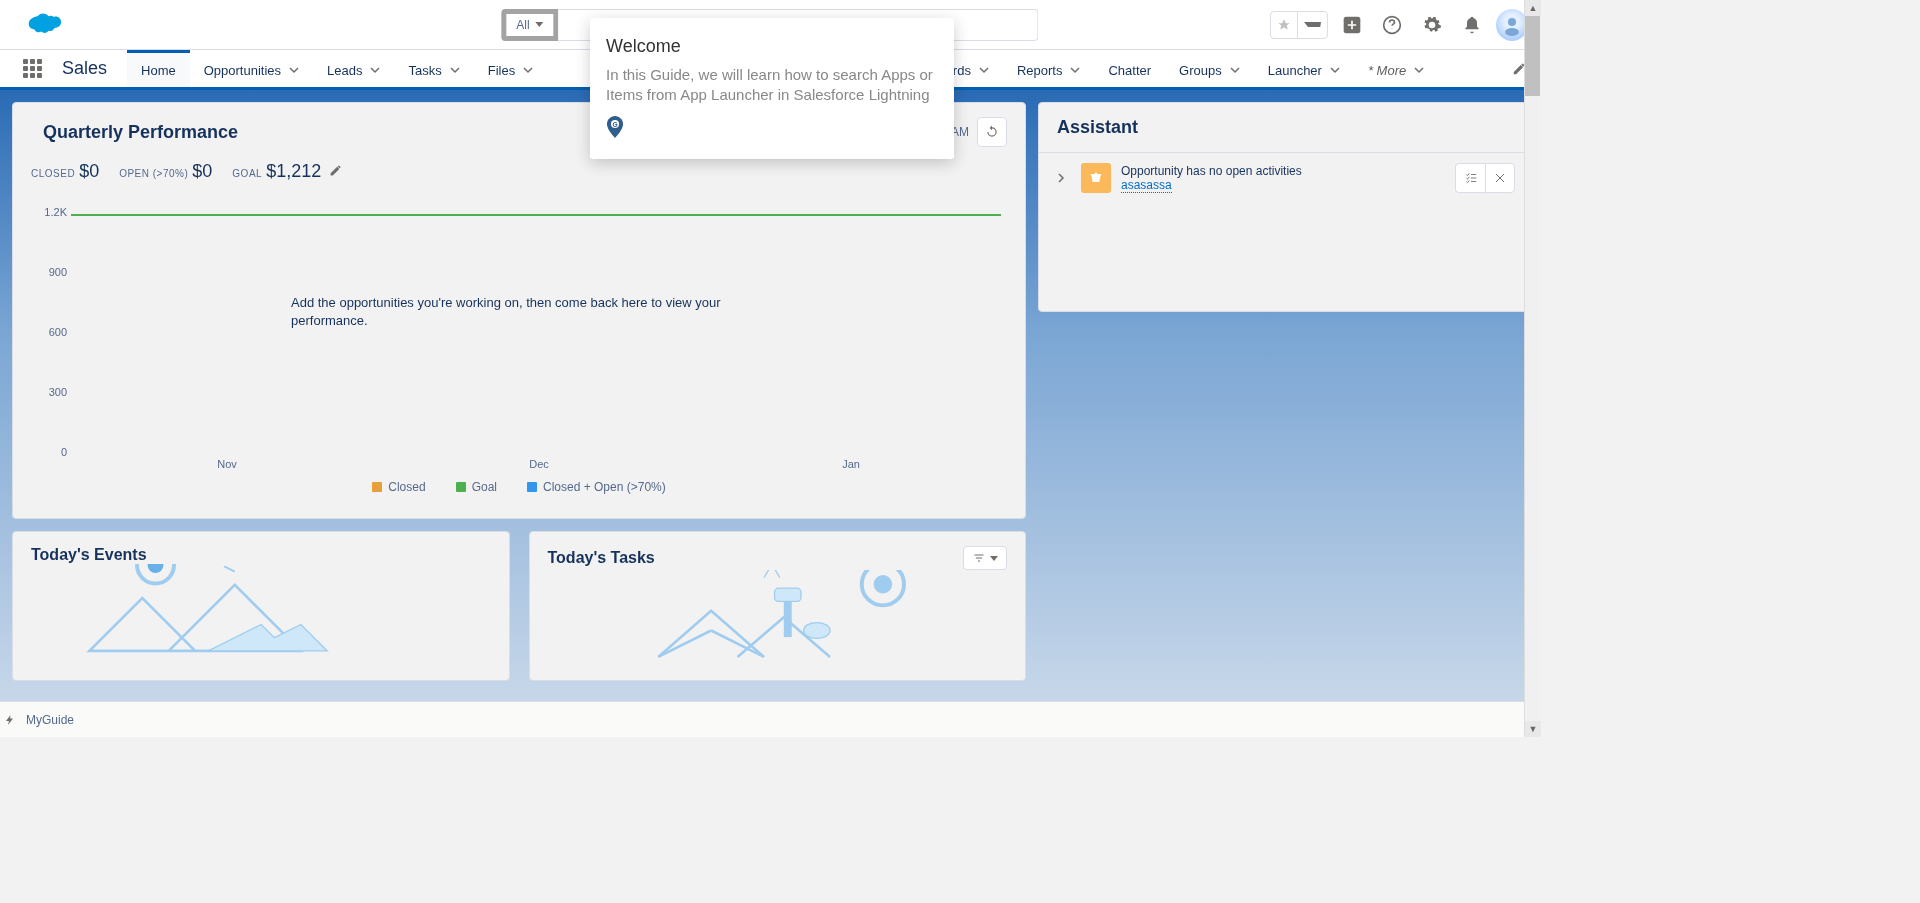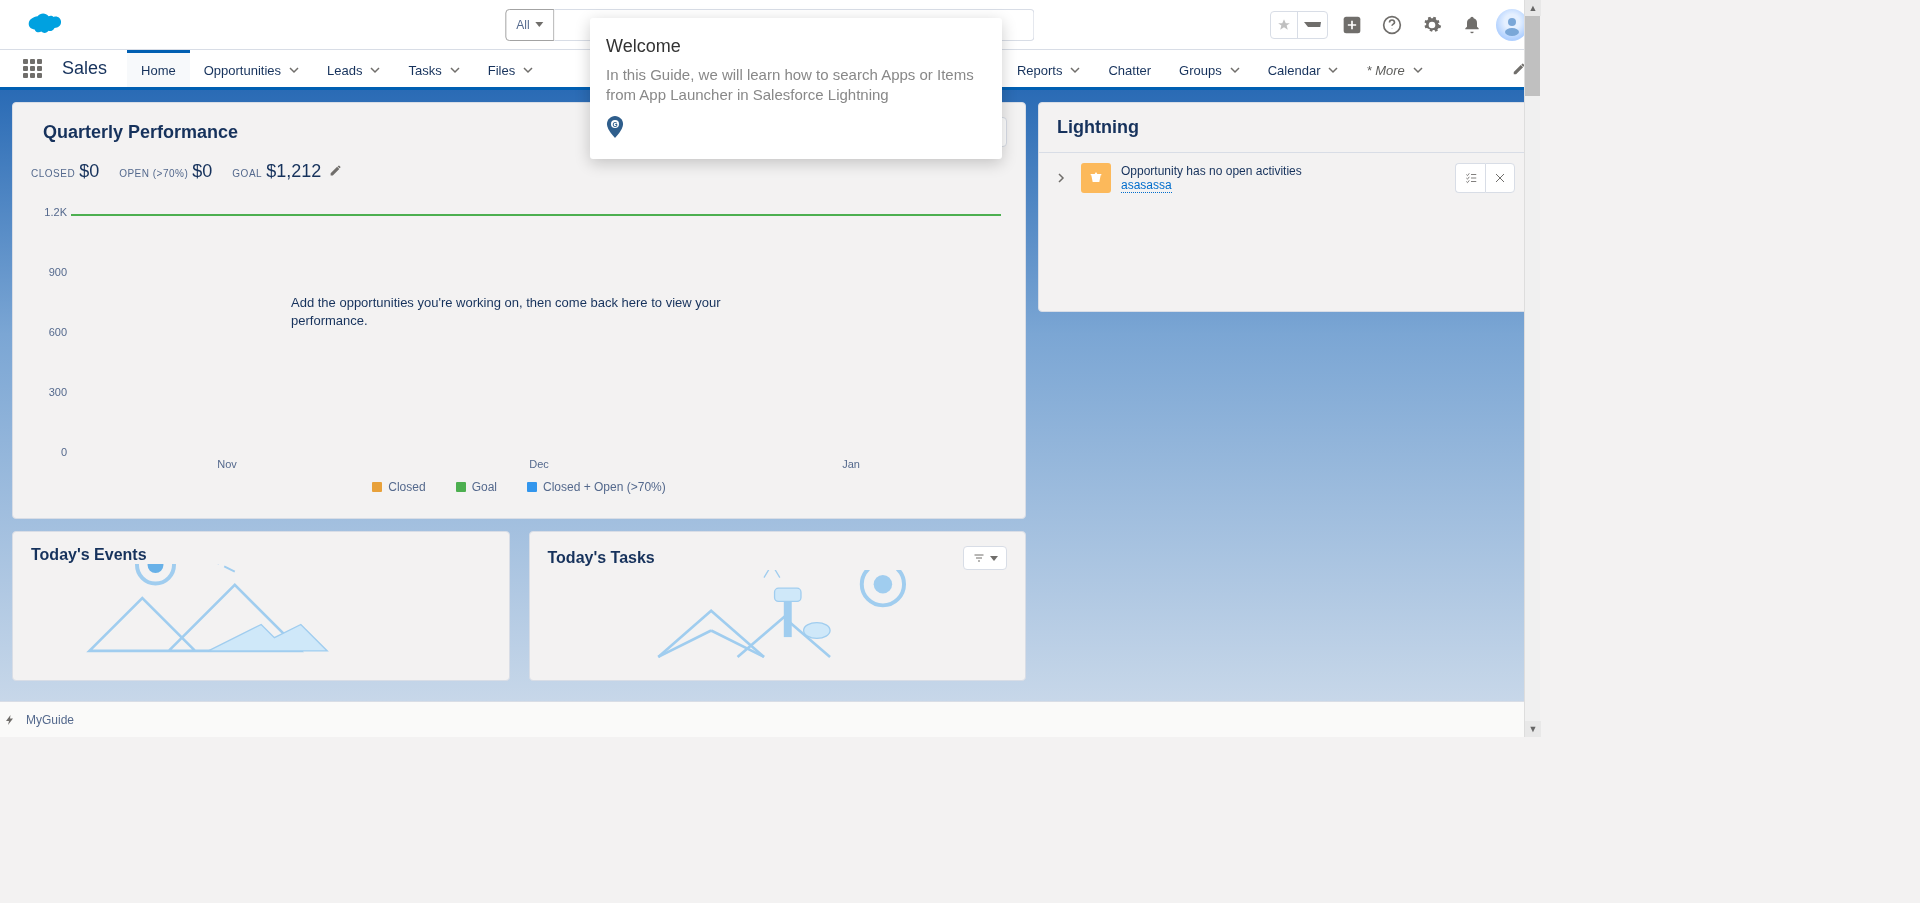--- a/index.html
+++ b/index.html
@@ -3,21 +3,21 @@
 <meta charset="utf-8">
 <style>
 * { box-sizing: border-box; margin: 0; padding: 0; }
 body { font-family: "Salesforce Sans", Arial, sans-serif; font-size: 13px; color: #16325c; background: #f3f2f2; overflow: hidden; }
 .app-container { width: 1540px; height: 737px; position: relative; }
 
 
 .global-header { height: 50px; background: #fff; border-bottom: 1px solid #d8dde6; display: flex; align-items: center; padding: 0 12px; }
 .logo-cloud { width: 44px; height: 30px; margin-left: 8px; }
 .search-area { display: flex; align-items: center; margin-left: auto; margin-right: auto; position: absolute; left: 50%; transform: translateX(-50%); }
-.scope-select { border: 1px solid #a3a3a3; border-radius: 4px 0 0 4px; padding: 6px 10px; font-size: 12px; color: #54698d; background: #fff; display: flex; align-items: center; gap: 6px; cursor: pointer; height: 32px; }
+.scope-select { border: 5px solid #a3a3a3; border-radius: 4px 0 0 4px; padding: 6px 10px; font-size: 12px; color: #54698d; background: #fff; display: flex; align-items: center; gap: 6px; cursor: pointer; height: 32px; }
 .search-box { border: 1px solid #d8dde6; border-left: none; border-radius: 0 4px 4px 0; padding: 6px 10px; width: 480px; display: flex; align-items: center; height: 32px; background: #fff; }
 .search-icon-sm { width: 14px; height: 14px; fill: #54698d; }
 .header-actions { margin-left: auto; display: flex; align-items: center; gap: 8px; }
 .header-icon-btn { width: 32px; height: 32px; display: flex; align-items: center; justify-content: center; cursor: pointer; color: #706e6b; border-radius: 4px; }
 .header-icon-btn svg { width: 20px; height: 20px; fill: #706e6b; }
 .fav-btn { border: 1px solid #d8dde6; border-radius: 4px; display: flex; height: 28px; }
 .fav-btn span { display: flex; align-items: center; padding: 0 6px; }
 .fav-btn span:first-child { border-right: 1px solid #d8dde6; }
 .avatar { width: 32px; height: 32px; border-radius: 50%; background: radial-gradient(circle at 50% 40%, #e5f0ff 30%, #b0d0ff 70%); display: flex; align-items: center; justify-content: center; }
 
@@ -79,21 +79,21 @@
 .opp-icon { width: 30px; height: 30px; background: #fcb95b; border-radius: 3px; display: flex; align-items: center; justify-content: center; }
 .opp-icon svg { fill: #fff; width: 16px; height: 16px; }
 .assist-text { flex: 1; font-size: 12px; }
 .assist-link { color: #006dcc; border-bottom: 1px dotted #006dcc; cursor: pointer; }
 .assist-actions { display: flex; }
 .assist-actions div { width: 30px; height: 30px; border: 1px solid #d8dde6; background: #fff; display: flex; align-items: center; justify-content: center; cursor: pointer; }
 .assist-actions div:first-child { border-radius: 4px 0 0 4px; border-right: none; }
 .assist-actions div:last-child { border-radius: 0 4px 4px 0; }
 
 
-.popover { position: absolute; top: 18px; left: 590px; width: 412px; background: #fff; border-radius: 3px; box-shadow: 0 4px 16px rgba(0,0,0,.2); padding: 18px 16px; z-index: 100; }
+.popover { position: absolute; top: 18px; left: 590px; width: 364px; background: #fff; border-radius: 3px; box-shadow: 0 4px 16px rgba(0,0,0,.2); padding: 18px 16px; z-index: 100; }
 .popover-title { font-size: 18px; color: #333; font-weight: 500; margin-bottom: 8px; }
 .popover-body { font-size: 15px; color: #888; line-height: 1.35; margin-bottom: 10px; }
 .popover-icon { width: 18px; height: 22px; }
 
 
 .footer { position: absolute; bottom: 0; left: 0; right: 0; height: 36px; border-top: 1px solid #d8dde6; background: #fafaf9; display: flex; align-items: center; padding: 0 4px; gap: 10px; font-size: 12px; color: #54698d; }
 .flash-ico { width: 12px; height: 14px; fill: #706e6b; }
 
 
 .scrollbar { position: absolute; right: 0; top: 0; bottom: 0; width: 16px; background: #f0f0f0; border-left: 1px solid #ddd; }
@@ -226,21 +226,21 @@
     <div class="nav-item">
         <span>Chatter</span>
       </div>
     <div class="nav-item">
         <span>Groups</span>
         <svg class="nav-chev" viewBox="0 0 10 10">
           <path d="M1 3l4 4 4-4" fill="none" stroke="#706e6b" stroke-width="1.5"></path>
         </svg>
       </div>
     <div class="nav-item">
-        <span>Calendar</span>
+        <span>Launcher</span>
         <svg class="nav-chev" viewBox="0 0 10 10">
           <path d="M1 3l4 4 4-4" fill="none" stroke="#706e6b" stroke-width="1.5"></path>
         </svg>
       </div>
     <div class="nav-item">
         <span class="nav-more">* More</span>
         <svg class="nav-chev" viewBox="0 0 10 10">
           <path d="M1 3l4 4 4-4" fill="none" stroke="#706e6b" stroke-width="1.5"></path>
         </svg>
       </div>
@@ -346,21 +346,21 @@
                 <ellipse cx="180" cy="70" rx="10" ry="6" fill="#cfe8f9" stroke="#a0cdef"></ellipse>
                 <path d="M140 30 l6 -10 l6 10" stroke="#a0cdef" fill="none"></path>
               </svg>
           </div>
         </div>
       </div>
     </div>
 
     <div class="side-col">
       <div class="card assistant-card">
-        <div class="assistant-title">Lightning</div>
+        <div class="assistant-title">Assistant</div>
         <div class="assistant-row">
           <div class="chev-expand">
               <svg width="10" height="10" viewBox="0 0 10 10">
                 <path d="M3 1l4 4-4 4" fill="none" stroke="#706e6b" stroke-width="1.5"></path>
               </svg>
             </div>
           <div class="opp-icon">
               <svg viewBox="0 0 24 24">
                 <path d="M5 8h14l-2 10H7z M4 6h16v2H4z M12 3l2 3h-4z"></path>
               </svg>

